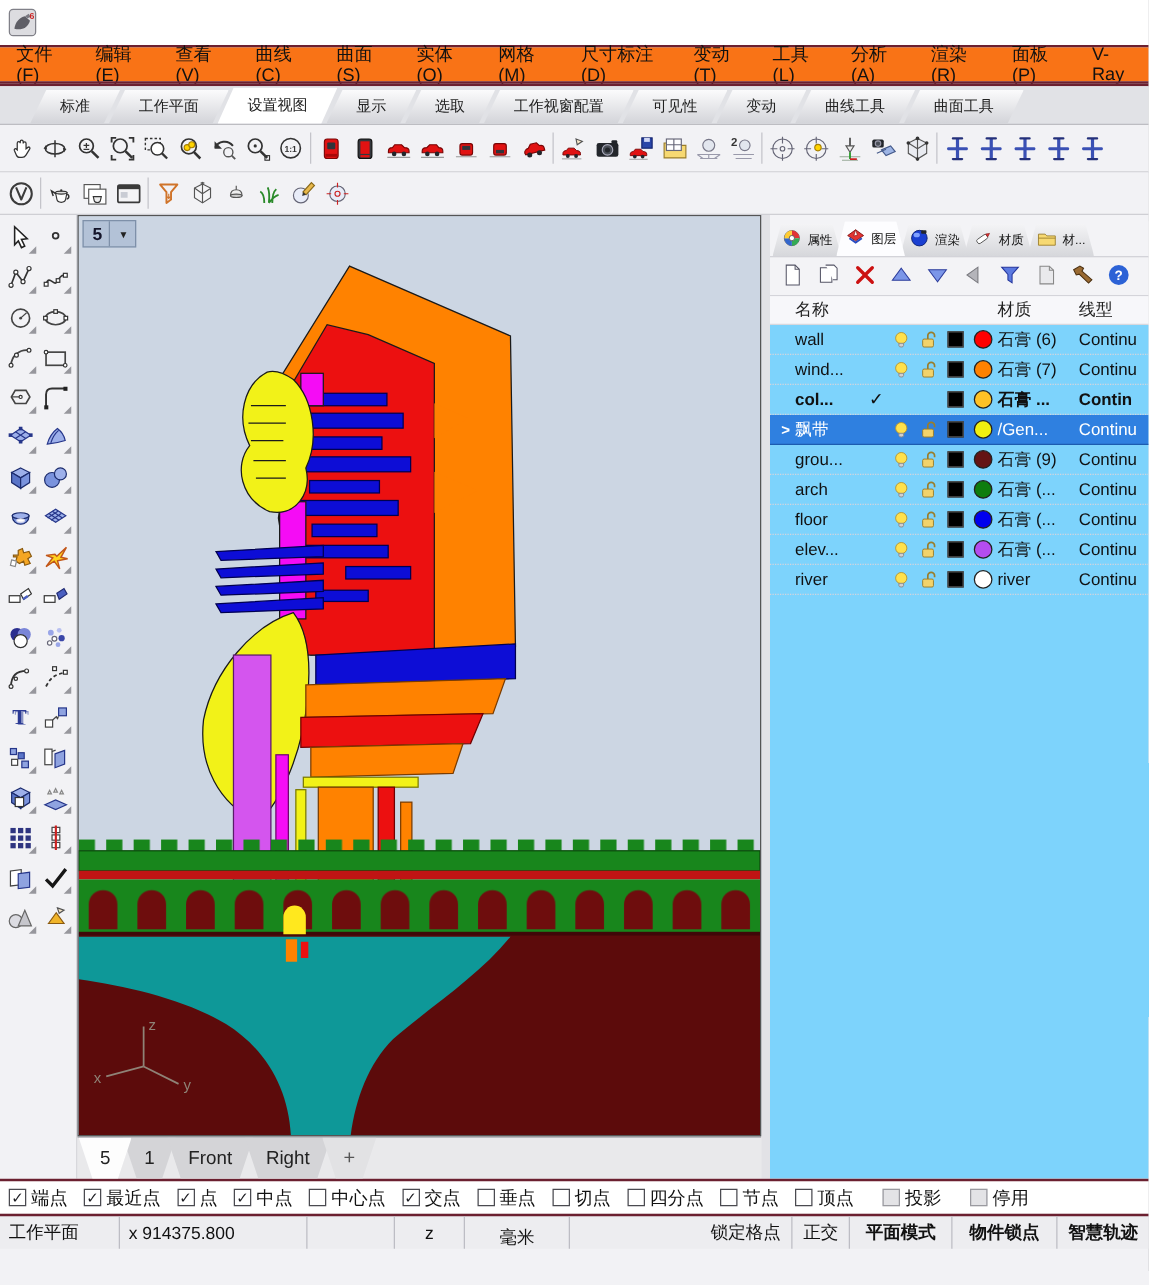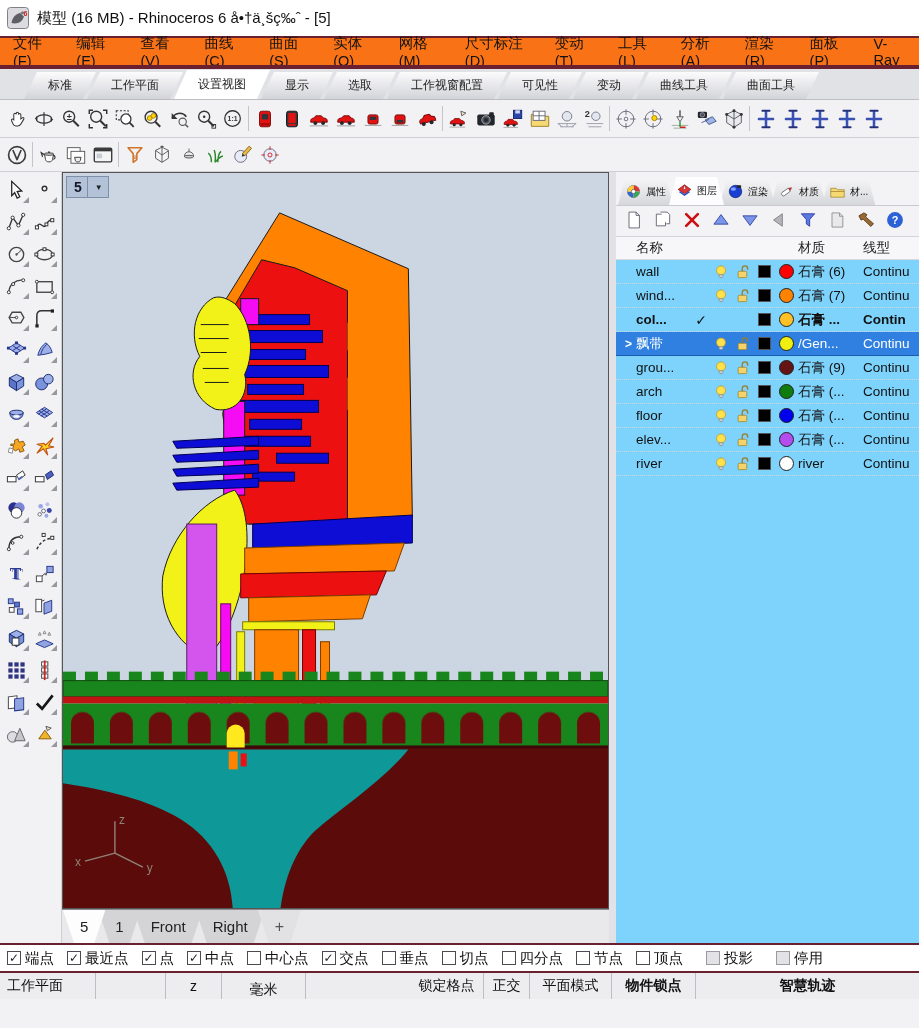--- a/index.html
+++ b/index.html
@@ -91,21 +91,20 @@
 
   <div class="titlebar">
     <span class="appico">
       <svg viewBox="0 0 24 24">
           <rect x="1.5" y="1.5" width="21" height="21" rx="3" fill="#dcdce0" stroke="#808088"></rect>
           <path d="M5.5 17c.8-5.5 4-9 8.5-10l4 3.5c-1.8 5.5-6.5 8-12.5 6.5z" fill="#5e5e66"></path>
           <path d="M14 7l3-2 1.5 2.5-2.5 1z" fill="#7a7a82"></path>
           <text x="17.5" y="9.5" font-size="7" fill="#c22" font-weight="bold">6</text>
         </svg>
     </span>
-    <span>模型 (16 MB) - Rhinoceros 6 å•†ä¸šç‰ˆ - [5]</span>
   </div>
   <div class="redline"></div>
 
   <div class="menubar" id="menubar">
       <span class="menu-item">文件(F)</span>
       <span class="menu-item">编辑(E)</span>
       <span class="menu-item">查看(V)</span>
       <span class="menu-item">曲线(C)</span>
       <span class="menu-item">曲面(S)</span>
       <span class="menu-item">实体(O)</span>
@@ -1376,40 +1375,43 @@
       </span>
       <span class="oitem disabled gap">
         <span class="obox"></span>
         <span>停用</span>
       </span>
     </div>
   <div class="status" id="statusbar">
       <div class="scell" style="width: 96px;">
         <span>工作平面</span>
       </div>
+      <div class="scell" style="width: 150px;">
+        <span>x 914375.800</span>
+      </div>
       <div class="scell" style="width: 70px;">
         <span></span>
       </div>
       <div class="scell center" style="width: 56px;">
         <span>z</span>
       </div>
       <div class="scell center" style="width: 84px; justify-content: flex-end;">
         <span>毫米</span>
       </div>
       <div class="scell" style="width: 104px; margin-top: 40px;">
         <span class="sw" style="background: rgb(0, 0, 0);"></span>
         <span>column</span>
       </div>
       <div class="scell center" style="width: 74px;">
         <span>锁定格点</span>
       </div>
       <div class="scell center" style="width: 46px;">
         <span>正交</span>
       </div>
-      <div class="scell center" style="width: 82px;">
+      <div class="scell center" style="width: 82px; font-weight: bold;">
         <span>平面模式</span>
       </div>
       <div class="scell center bold" style="width: 84px;">
         <span>物件锁点</span>
       </div>
       <div class="scell center bold grow">
         <span>智慧轨迹</span>
       </div>
     </div>
 </div>

